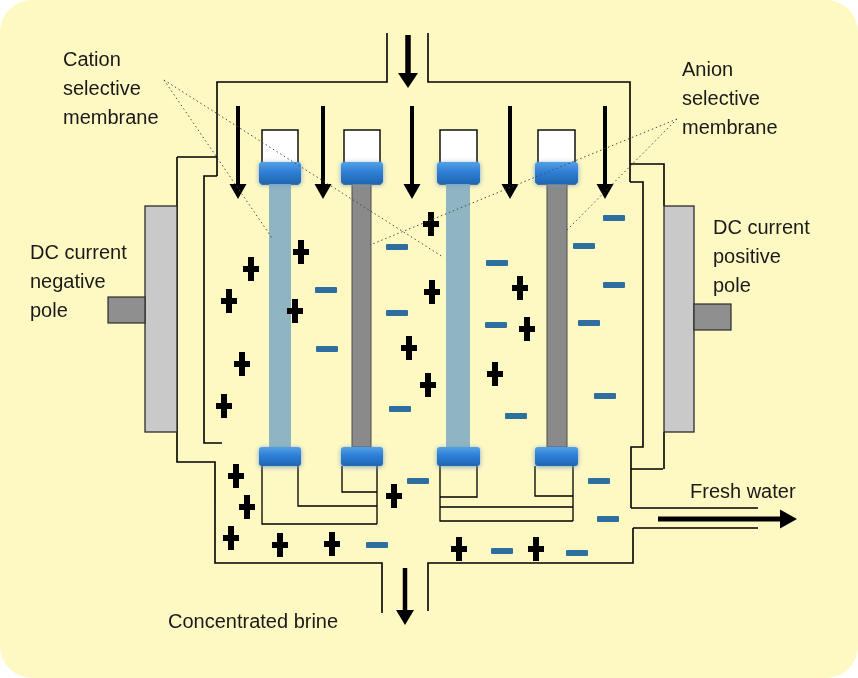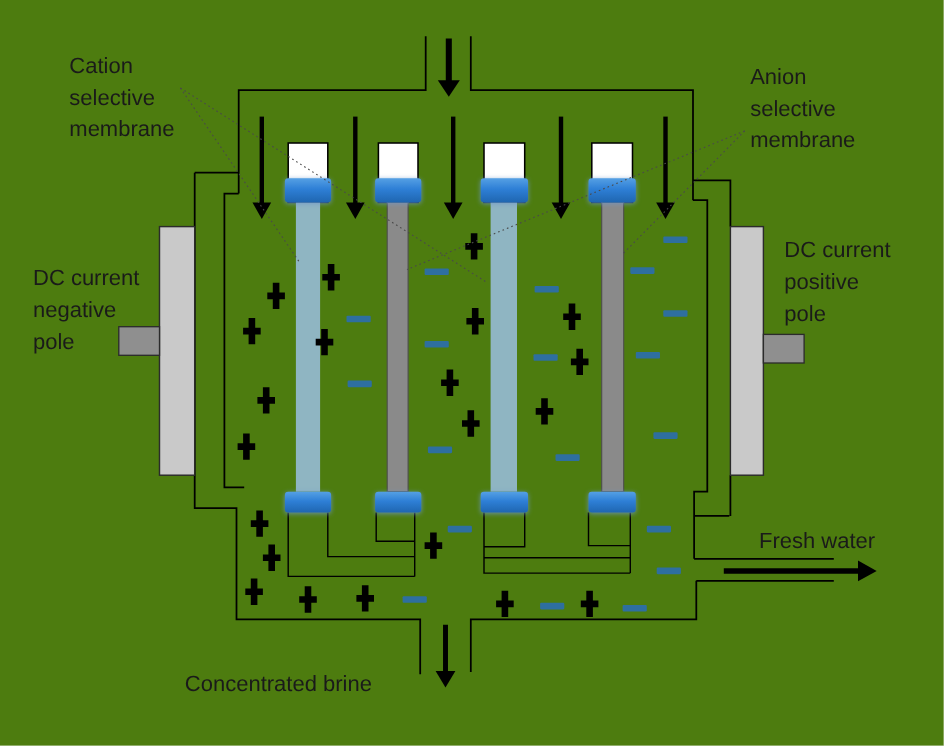--- a/index.html
+++ b/index.html
@@ -10,21 +10,21 @@
     --cap-dark:#1f66b0;
     --ion-plus:#000000;
     --ion-minus:#2e6f9f;
     --electrode:#c9c9c9;
     --terminal:#8f8f8f;
     --outline:#000000;
     --pointer-line:#4a4a4a;
     --label-text:#1a1a1a;
   }
   html,body{margin:0;padding:0;background:#ffffff;}
-  .stage{position:relative;width:858px;height:678px;background:#4d7c0f;overflow:hidden;}
+  .stage{position:relative;width:858px;height:678px;background:#fef9c3;overflow:hidden;border-radius:32px;}
   svg{display:block;}
   .tank{stroke:var(--outline);stroke-width:1.6;fill:none;}
   .channels{stroke:var(--outline);stroke-width:1.3;fill:none;}
   .mem-box{fill:#ffffff;stroke:var(--outline);stroke-width:1.4;}
   .mem-cation{fill:var(--membrane-cation);filter:blur(0.7px);}
   .mem-anion{fill:var(--membrane-anion);stroke:#4d4d4d;stroke-width:1;}
   .cap{fill:url(#capGrad);filter:drop-shadow(0 1px 2.5px rgba(110,150,200,0.85));}
   stop.cap-a{stop-color:var(--cap-light);}
   stop.cap-b{stop-color:var(--cap-mid);}
   stop.cap-c{stop-color:var(--cap-dark);}

